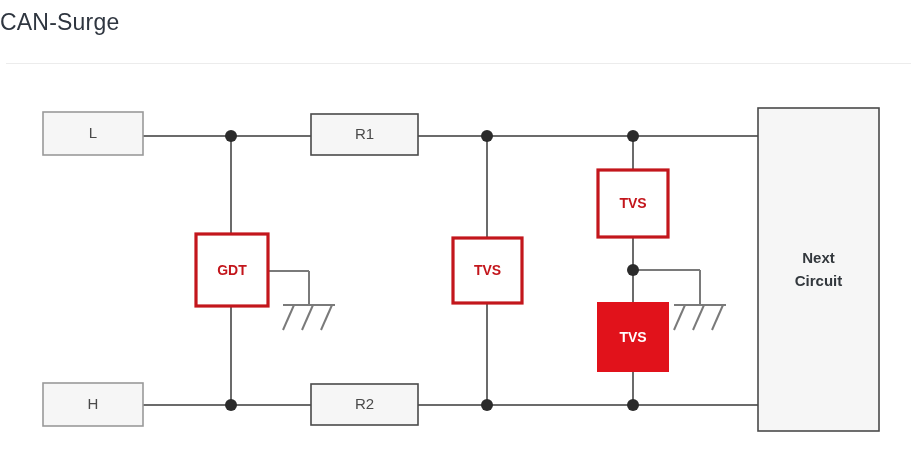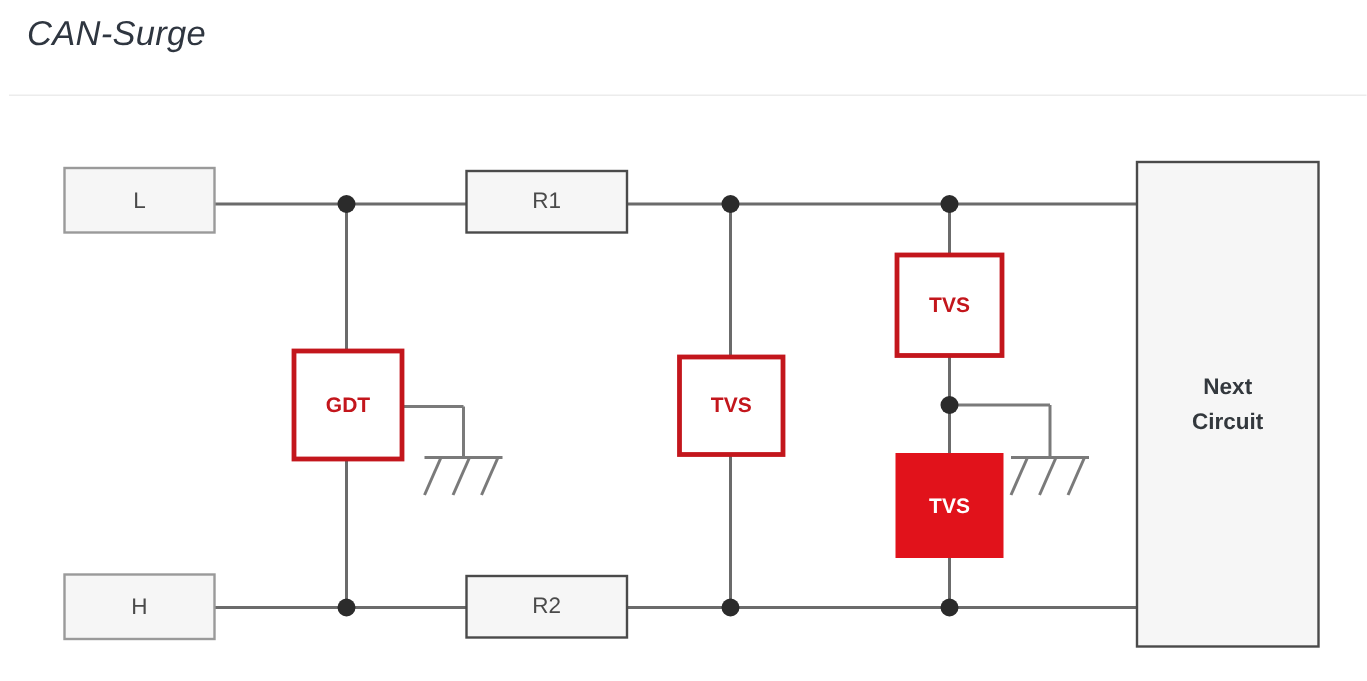--- a/index.html
+++ b/index.html
@@ -10,28 +10,27 @@
   body {
     width: 911px;
     height: 454px;
     font-family: "Liberation Sans", sans-serif;
     -webkit-font-smoothing: antialiased;
     overflow: hidden;
     position: relative;
   }
   #page-title {
     position: absolute;
-    left: 18px;
+    left: 0;
     top: 5px;
     font-size: 23px;
     font-weight: 400;
     color: #2f3640;
     letter-spacing: 0.2px;
     line-height: 34px;
-    font-style: italic;
   }
   #header-divider {
     position: absolute;
     left: 6px;
     top: 63px;
     width: 905px;
     height: 1px;
     background: #ececec;
   }
   #diagram-canvas {

